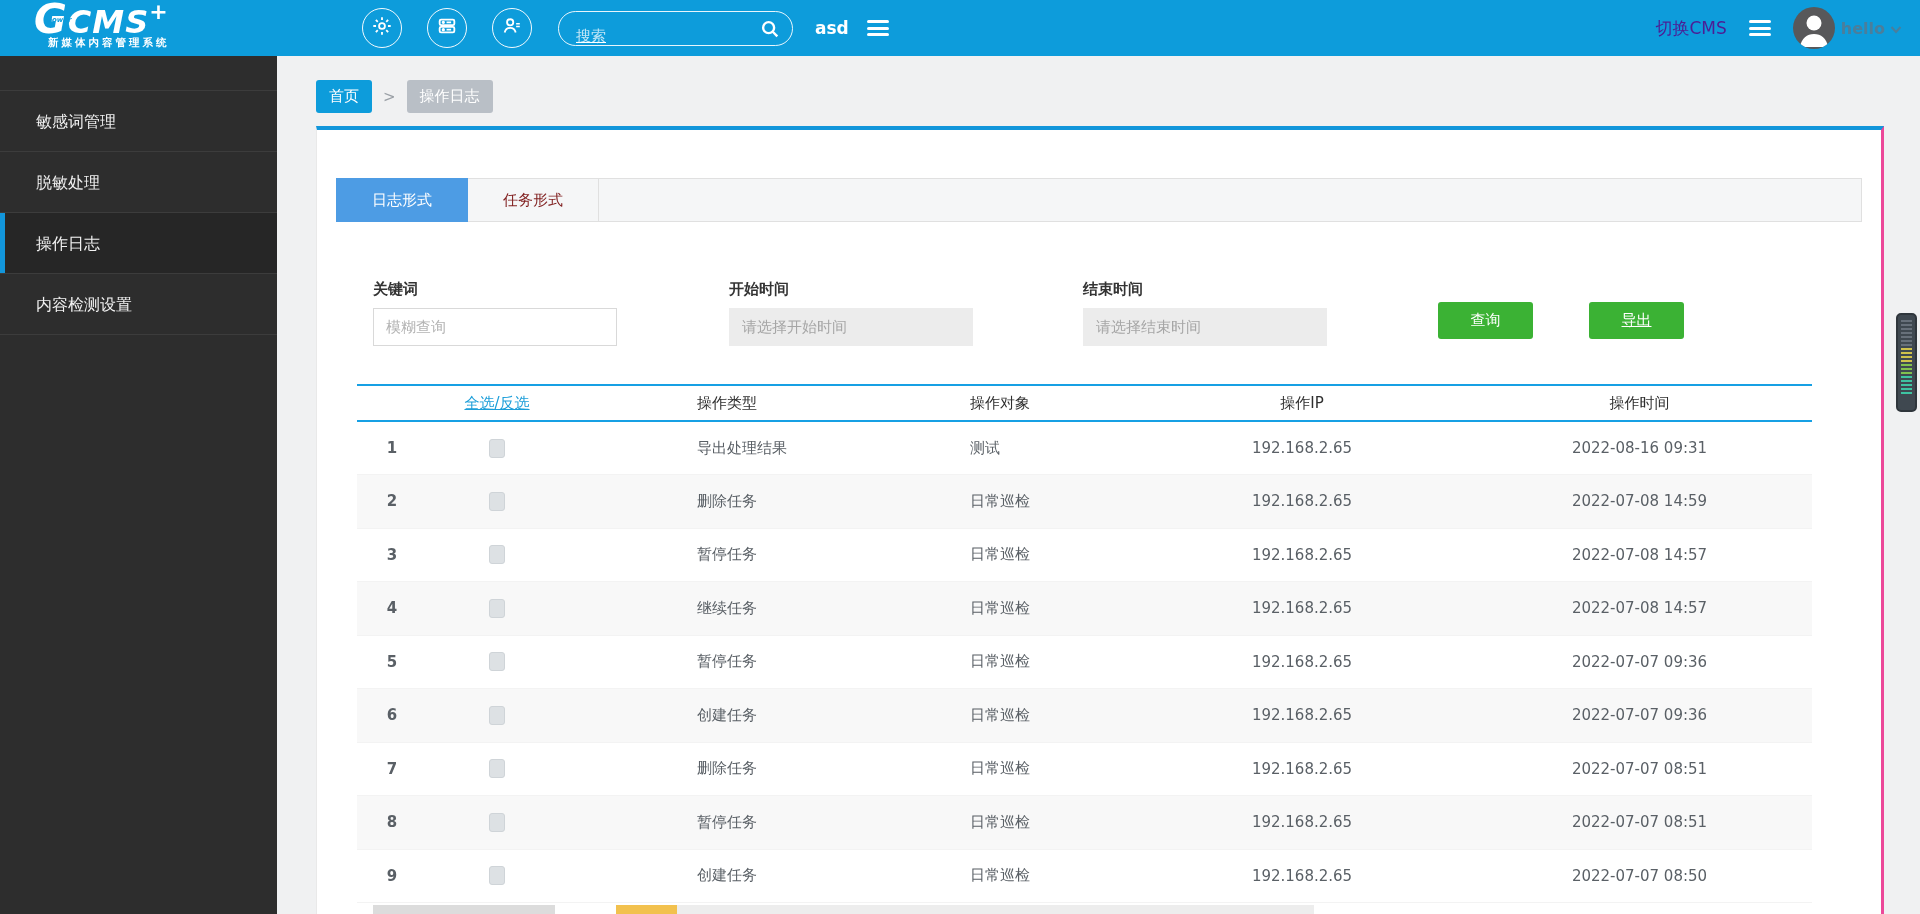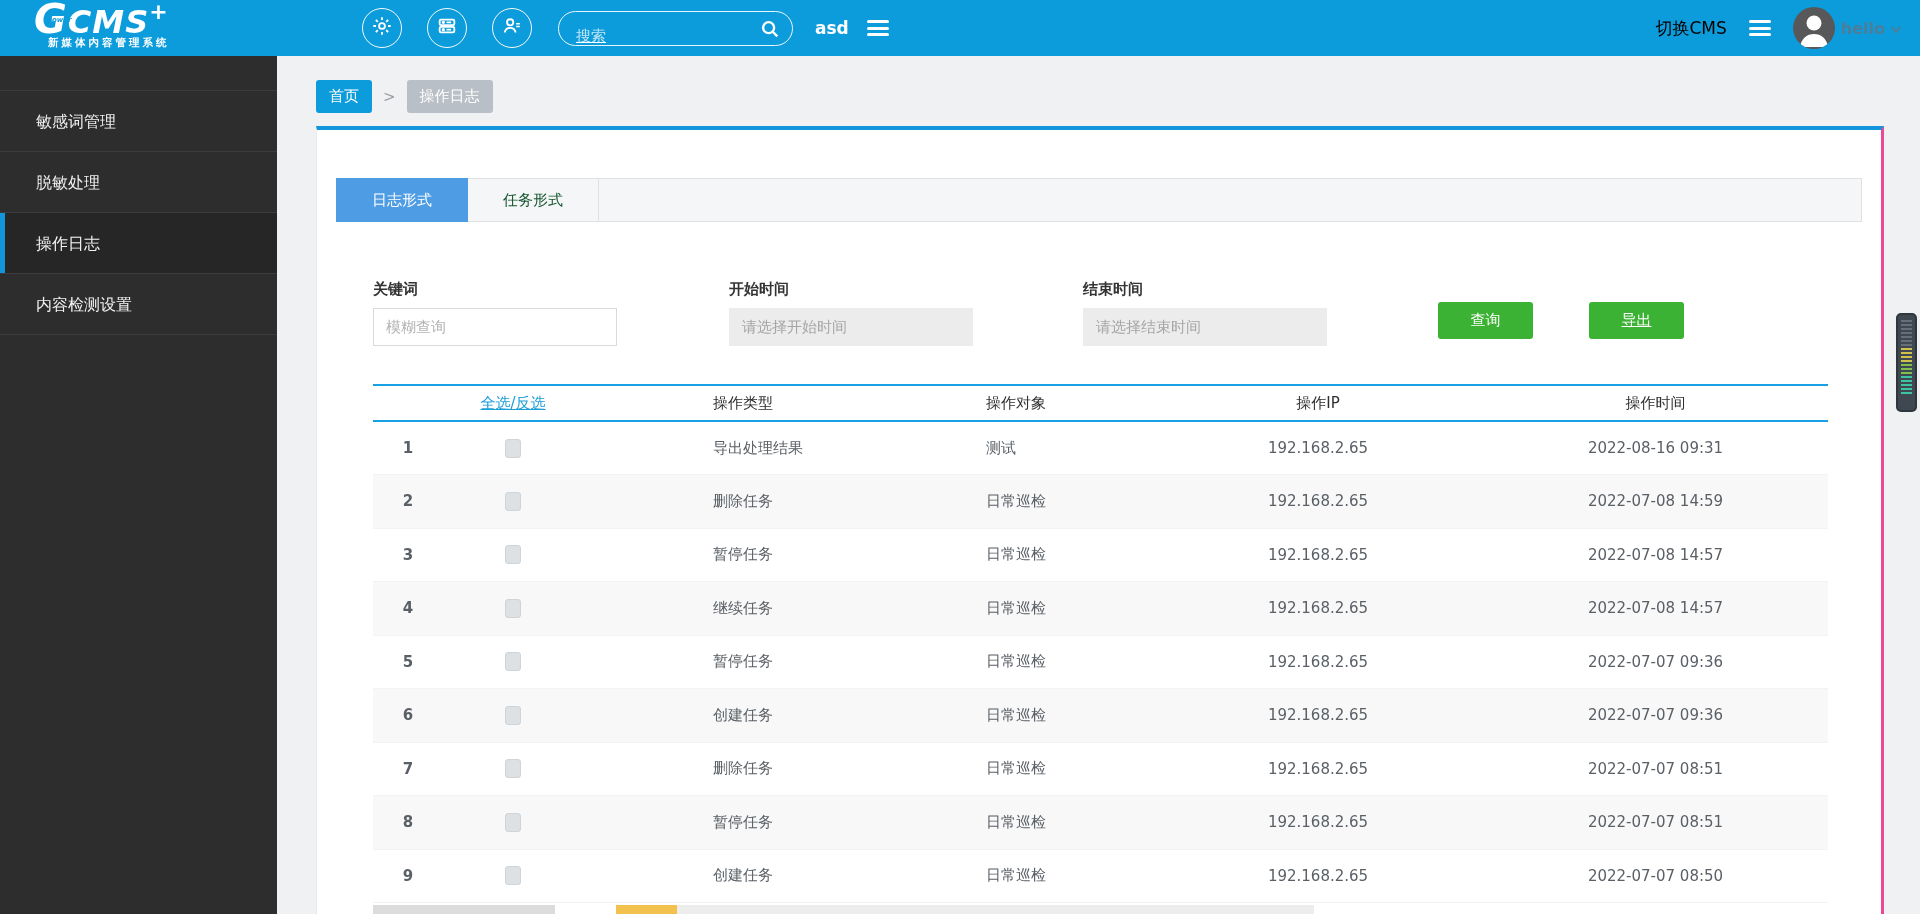--- a/index.html
+++ b/index.html
@@ -42,21 +42,21 @@
     font-family: inherit;
   }
   .search-pill input::placeholder { color: rgba(255,255,255,.75); }
   .search-pill .mag { position: absolute; right: 11px; top: 6px; }
 
   .hdr-username { margin-left: 22px; font-size: 17px; font-weight: 600; }
   .burger { display: inline-flex; flex-direction: column; gap: 3.5px; margin-left: 18px; cursor: pointer; }
   .burger i { display: block; width: 22px; height: 3px; background: #fff; border-radius: 2px; }
 
   .hdr-right { margin-left: auto; display: flex; align-items: center; margin-right: 18px; }
-  .switch-cms { font-size: 17px; color: #000000; cursor: pointer; }
+  .switch-cms { font-size: 17px; color: #4c1d95; cursor: pointer; }
   .hdr-right .burger { margin-left: 22px; }
   .avatar {
     width: 42px; height: 42px; border-radius: 50%; background: #58585a;
     margin-left: 22px; overflow: hidden; position: relative; cursor: pointer; flex: none;
   }
   .user-menu { display: flex; align-items: center; gap: 5px; margin-left: 6px; cursor: pointer; }
   .user-name { font-size: 16px; color: #4b7e9b; font-weight: 600; }
 
   
   .sidebar {
@@ -92,21 +92,21 @@
     border-left: 1px solid #e9e9e9; border-right: 3px solid #ec4899;
   }
 
   
   .tabstrip {
     position: absolute; left: 19px; right: 19px; top: 48px; height: 44px;
     background: #f5f6f7; border: 1px solid #e0e0e0; display: flex;
   }
   .tab {
     width: 131px; text-align: center; line-height: 42px; font-size: 15px;
-    color: #14532d; cursor: pointer; border-right: 1px solid #e0e0e0;
+    color: #7f1d1d; cursor: pointer; border-right: 1px solid #e0e0e0;
   }
   .tab.active {
     background: var(--tab-blue, #4d9ce4); color: #fff;
     margin: -1px 0 -1px -1px; line-height: 44px; width: 132px; border-right: none;
   }
 
   
   .fgroup { position: absolute; top: 150px; }
   .fgroup label { display: block; font-size: 15px; font-weight: 600; color: #333; margin-bottom: 9px; }
   .fgroup input {
@@ -120,21 +120,21 @@
   .g1 { left: 56px; } .g2 { left: 412px; } .g3 { left: 766px; }
   .btn {
     position: absolute; top: 172px; width: 95px; height: 37px;
     background: var(--button-green, #3bb234); color: #fff; border: none; border-radius: 3px;
     font-size: 15px; cursor: pointer; font-family: inherit;
   }
   .btn-query { left: 1121px; } .btn-export { left: 1272px; text-decoration: underline; }
 
   
   .log-table {
-    position: absolute; left: 56px; top: 254px; width: 1455px;
+    position: absolute; left: 40px; top: 254px; width: 1455px;
     border-collapse: collapse; table-layout: fixed; font-size: 15px;
   }
   .log-table thead tr { border-top: 2px solid #17a0e4; border-bottom: 2px solid #17a0e4; }
   .log-table th { height: 36px; font-weight: 400; color: #2f2f2f; }
   .log-table td { height: 53.5px; color: #5a6066; }
   .log-table tbody tr { border-bottom: 1px solid #f3f3f3; }
   .log-table tbody tr:nth-child(even) { background: #f8f8f8; }
   .c-center { text-align: center; }
   .c-left-type  { text-align: left; padding-left: 130px; }
   .c-left-obj   { text-align: left; padding-left: 123px; }

